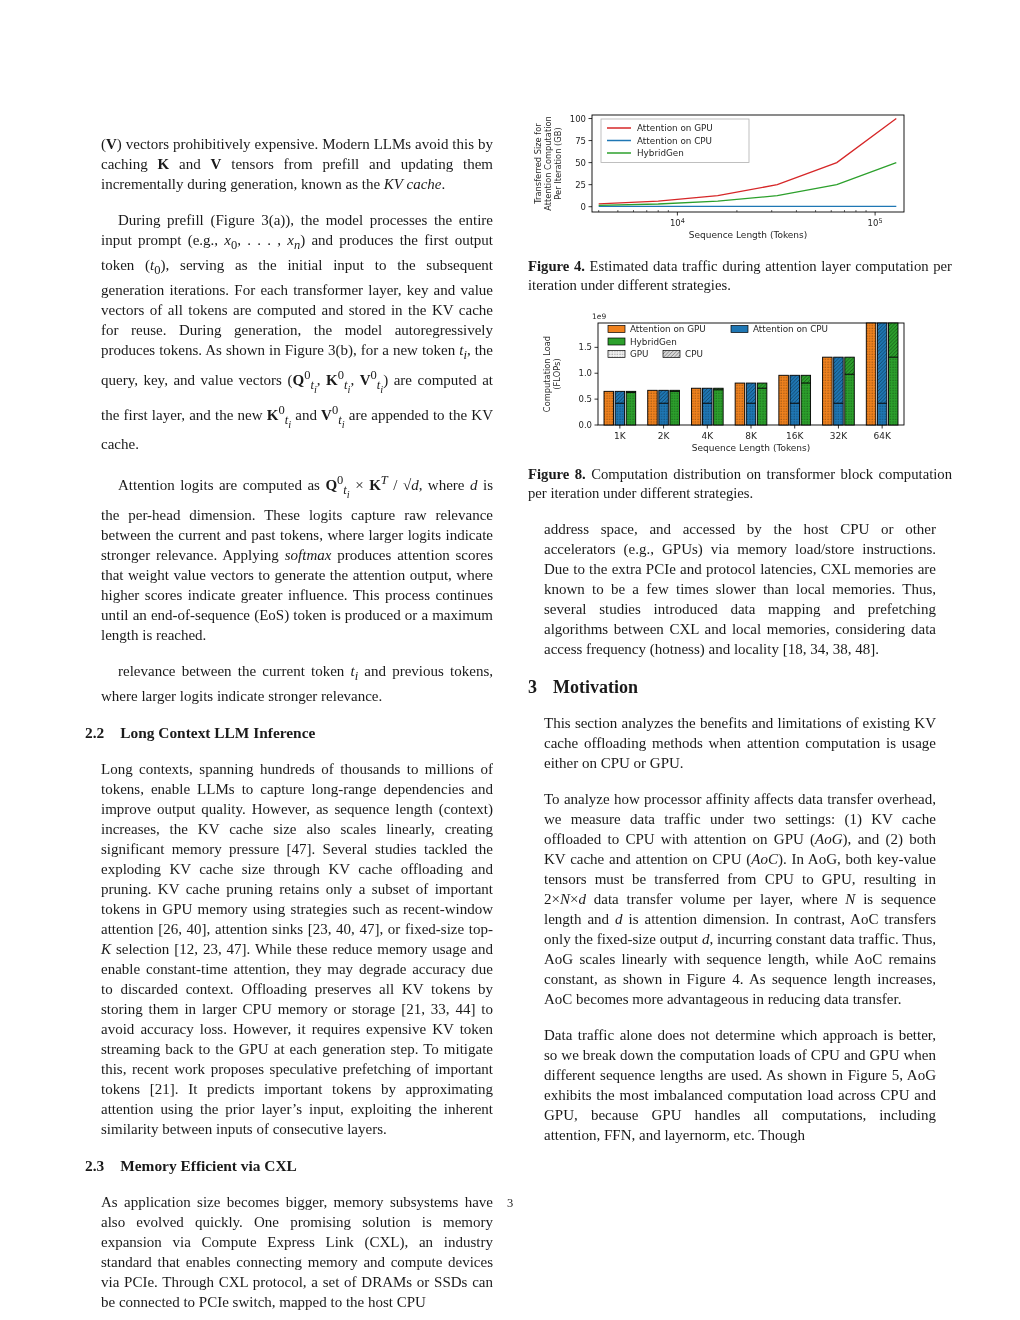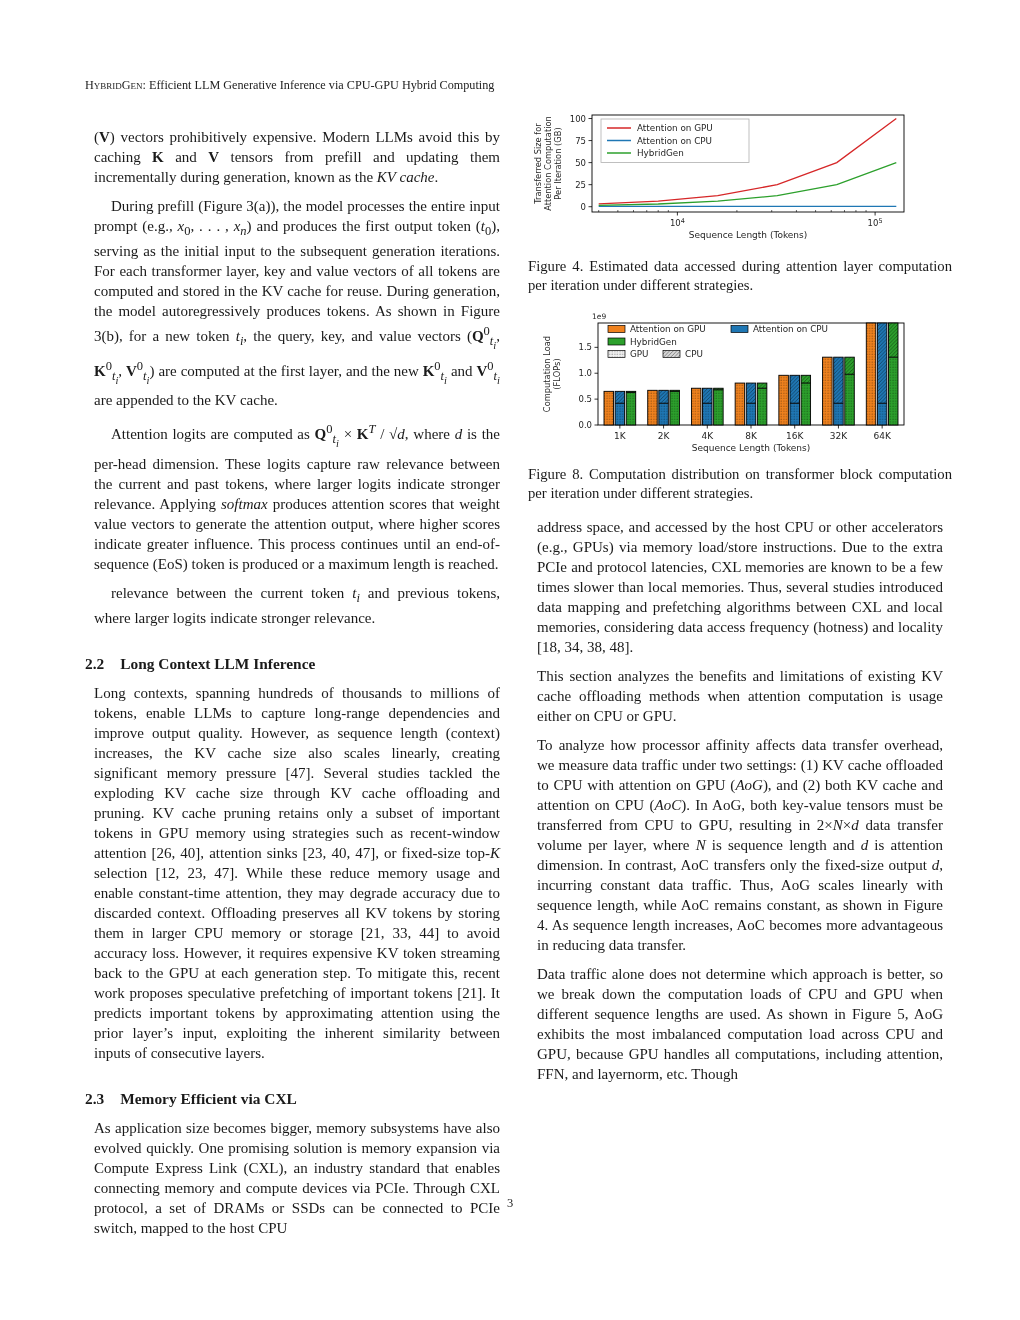--- a/index.html
+++ b/index.html
@@ -3,38 +3,37 @@
 <meta charset="utf-8">
 <style>
   html,body{margin:0;padding:0;background:#fff;}
   #page{position:relative;width:1020px;height:1320px;background:#fff;overflow:hidden;
         font-family:"Liberation Serif", serif;color:#1a1a1a;}
   #running-head{position:absolute;left:85px;top:78px;width:600px;font-size:12.2px;color:#222;}
   #running-head .sc{font-variant:small-caps;}
   .col{position:absolute;width:424px;text-align:justify;font-size:15px;line-height:20px;}
   #left-col{left:85px;top:118px;}
   #right-col{left:528px;top:108px;}
-  p{margin:9px;}
+  p{margin:16px;}
   p.indent{text-indent:17px;}
-  .subsec{margin-top:26px;margin-bottom:7px;font-weight:bold;font-size:15.4px;text-align:left;}
+  .subsec{margin-top:17px;margin-bottom:7px;font-weight:bold;font-size:15.4px;text-align:left;}
   .subsec .num{margin-right:16px;}
   .sec{margin-top:18px;margin-bottom:8px;font-weight:bold;font-size:18px;text-align:left;}
   .sec .num{margin-right:16px;}
   .figcap{font-size:14.7px;line-height:19px;text-align:justify;margin:4px 0 14px 0;}
-  .figcap .lbl{font-weight:normal;}
+  .figcap .lbl{font-weight:bold;}
   .chart{display:block;}
   #page-num{position:absolute;left:0;top:1196px;width:1020px;text-align:center;font-size:12.5px;color:#222;}
   svg text{font-family:"DejaVu Sans", sans-serif;fill:#262626;}
 </style>
 </head>
 <body>
 
 <div id="page">
 
-  <div id="running-head"><span class="sc">HybridGen</span><span>: Efficient LLM Generative Inference via CPU-GPU Hybrid Computing</span></div>
 
   <div id="left-col" class="col">
     <p>(<b>V</b>) vectors prohibitively expensive. Modern LLMs avoid this by caching <b>K</b> and <b>V</b> tensors from prefill and updating them incrementally during generation, known as the <i>KV cache</i>.</p>
     <p class="indent">During prefill (Figure 3(a)), the model processes the entire input prompt (e.g., <i>x</i><sub>0</sub>, . . . , <i>x<sub>n</sub></i>) and produces the first output token (<i>t</i><sub>0</sub>), serving as the initial input to the subsequent generation iterations. For each transformer layer, key and value vectors of all tokens are computed and stored in the KV cache for reuse. During generation, the model autoregressively produces tokens. As shown in Figure 3(b), for a new token <i>t<sub>i</sub></i>, the query, key, and value vectors (<b>Q</b><sup>0</sup><sub><i>t<sub>i</sub></i></sub>, <b>K</b><sup>0</sup><sub><i>t<sub>i</sub></i></sub>, <b>V</b><sup>0</sup><sub><i>t<sub>i</sub></i></sub>) are computed at the first layer, and the new <b>K</b><sup>0</sup><sub><i>t<sub>i</sub></i></sub> and <b>V</b><sup>0</sup><sub><i>t<sub>i</sub></i></sub> are appended to the KV cache.</p>
     <p class="indent">Attention logits are computed as <b>Q</b><sup>0</sup><sub><i>t<sub>i</sub></i></sub> × <b>K</b><sup><i>T</i></sup> / √<i>d</i>, where <i>d</i> is the per-head dimension. These logits capture raw relevance between the current and past tokens, where larger logits indicate stronger relevance. Applying <i>softmax</i> produces attention scores that weight value vectors to generate the attention output, where higher scores indicate greater influence. This process continues until an end-of-sequence (EoS) token is produced or a maximum length is reached.</p>
     <p class="indent">relevance between the current token <i>t<sub>i</sub></i> and previous tokens, where larger logits indicate stronger relevance.</p>
     <div class="subsec"><span class="num">2.2</span><span>Long Context LLM Inference</span></div>
     <p>Long contexts, spanning hundreds of thousands to millions of tokens, enable LLMs to capture long-range dependencies and improve output quality. However, as sequence length (context) increases, the KV cache size also scales linearly, creating significant memory pressure [47]. Several studies tackled the exploding KV cache size through KV cache offloading and pruning. KV cache pruning retains only a subset of important tokens in GPU memory using strategies such as recent-window attention [26, 40], attention sinks [23, 40, 47], or fixed-size top-<i>K</i> selection [12, 23, 47]. While these reduce memory usage and enable constant-time attention, they may degrade accuracy due to discarded context. Offloading preserves all KV tokens by storing them in larger CPU memory or storage [21, 33, 44] to avoid accuracy loss. However, it requires expensive KV token streaming back to the GPU at each generation step. To mitigate this, recent work proposes speculative prefetching of important tokens [21]. It predicts important tokens by approximating attention using the prior layer’s input, exploiting the inherent similarity between inputs of consecutive layers.</p>
     <div class="subsec"><span class="num">2.3</span><span>Memory Efficient via CXL</span></div>
     <p>As application size becomes bigger, memory subsystems have also evolved quickly. One promising solution is memory expansion via Compute Express Link (CXL), an industry standard that enables connecting memory and compute devices via PCIe. Through CXL protocol, a set of DRAMs or SSDs can be connected to PCIe switch, mapped to the host CPU</p>
@@ -87,21 +86,21 @@
         <polyline points="70.6947228826136,98.35636363636364 130.21674108843064,98.35636363636364 189.7387592942477,98.35636363636364 249.2607775000647,98.35636363636364 308.78279570588177,98.35636363636364 368.30481391169883,98.35636363636364" fill="none" stroke="#1f77b4" stroke-width="1.3"></polyline>
         <polyline points="70.6947228826136,97.29818181818182 130.21674108843064,95.97545454545454 189.7387592942477,93.15363636363637 249.2607775000647,87.68636363636364 308.78279570588177,76.66363636363636 368.30481391169883,54.618181818181824" fill="none" stroke="#2ca02c" stroke-width="1.3"></polyline>
         <rect x="73" y="11" width="148" height="43.5" fill="#fff" stroke="#b0b0b0" stroke-width="0.8"></rect>
         <line x1="79" y1="20" x2="103" y2="20" stroke="#d62728" stroke-width="1.5"></line>
         <text x="109" y="23" font-size="8.8">Attention on GPU</text>
         <line x1="79" y1="32.5" x2="103" y2="32.5" stroke="#1f77b4" stroke-width="1.5"></line>
         <text x="109" y="35.5" font-size="8.8">Attention on CPU</text>
         <line x1="79" y1="45" x2="103" y2="45" stroke="#2ca02c" stroke-width="1.5"></line>
         <text x="109" y="48" font-size="8.8">HybridGen</text>
       </svg>
-    <p class="figcap"><span class="lbl">Figure 4.</span><span> Estimated data accessed during attention layer computation per iteration under different strategies.</span></p>
+    <p class="figcap"><span class="lbl">Figure 4.</span><span> Estimated data traffic during attention layer computation per iteration under different strategies.</span></p>
     <svg id="fig5-chart" class="chart" width="424" height="152" viewBox="0 0 424 152">
         <defs>
           <pattern id="dots-f5" width="2.6" height="2.6" patternUnits="userSpaceOnUse">
             <circle cx="1" cy="1" r="0.55" fill="#000" opacity="0.5"></circle>
           </pattern>
           <pattern id="diag-f5" width="3.6" height="3.6" patternUnits="userSpaceOnUse">
             <path d="M-1,4.6 L4.6,-1 M-1,1 L1,-1 M2.6,6.2 L6.2,2.6" stroke="#000" stroke-width="0.7" opacity="0.55"></path>
           </pattern>
         </defs>
         <rect x="70" y="14" width="306" height="102" fill="none" stroke="#000" stroke-width="0.9"></rect>
@@ -244,19 +243,20 @@
         <text x="102" y="35.5" font-size="8.8">HybridGen</text>
         <rect x="80" y="41.5" width="17" height="7" fill="#f2f2f2" stroke="#000" stroke-width="0.7"></rect>
         <rect x="80" y="41.5" width="17" height="7" fill="url(#dots-f5)"></rect>
         <text x="102" y="48" font-size="8.8">GPU</text>
         <rect x="135" y="41.5" width="17" height="7" fill="#d8d8d8" stroke="#000" stroke-width="0.7"></rect>
         <rect x="135" y="41.5" width="17" height="7" fill="url(#diag-f5)"></rect>
         <text x="157" y="48" font-size="8.8">CPU</text>
       </svg>
     <p class="figcap"><span class="lbl">Figure 8.</span><span> Computation distribution on transformer block computation per iteration under different strategies.</span></p>
     <p>address space, and accessed by the host CPU or other accelerators (e.g., GPUs) via memory load/store instructions. Due to the extra PCIe and protocol latencies, CXL memories are known to be a few times slower than local memories. Thus, several studies introduced data mapping and prefetching algorithms between CXL and local memories, considering data access frequency (hotness) and locality [18, 34, 38, 48].</p>
+    <div class="sec"><span class="num">3</span><span>Motivation</span></div>
     <p>This section analyzes the benefits and limitations of existing KV cache offloading methods when attention computation is usage either on CPU or GPU.</p>
     <p>To analyze how processor affinity affects data transfer overhead, we measure data traffic under two settings: (1) KV cache offloaded to CPU with attention on GPU (<i>AoG</i>), and (2) both KV cache and attention on CPU (<i>AoC</i>). In AoG, both key-value tensors must be transferred from CPU to GPU, resulting in 2×<i>N</i>×<i>d</i> data transfer volume per layer, where <i>N</i> is sequence length and <i>d</i> is attention dimension. In contrast, AoC transfers only the fixed-size output <i>d</i>, incurring constant data traffic. Thus, AoG scales linearly with sequence length, while AoC remains constant, as shown in Figure 4. As sequence length increases, AoC becomes more advantageous in reducing data transfer.</p>
     <p>Data traffic alone does not determine which approach is better, so we break down the computation loads of CPU and GPU when different sequence lengths are used. As shown in Figure 5, AoG exhibits the most imbalanced computation load across CPU and GPU, because GPU handles all computations, including attention, FFN, and layernorm, etc. Though</p>
   </div>
 
   <div id="page-num">3</div>
 </div>
 
 </body></html>

